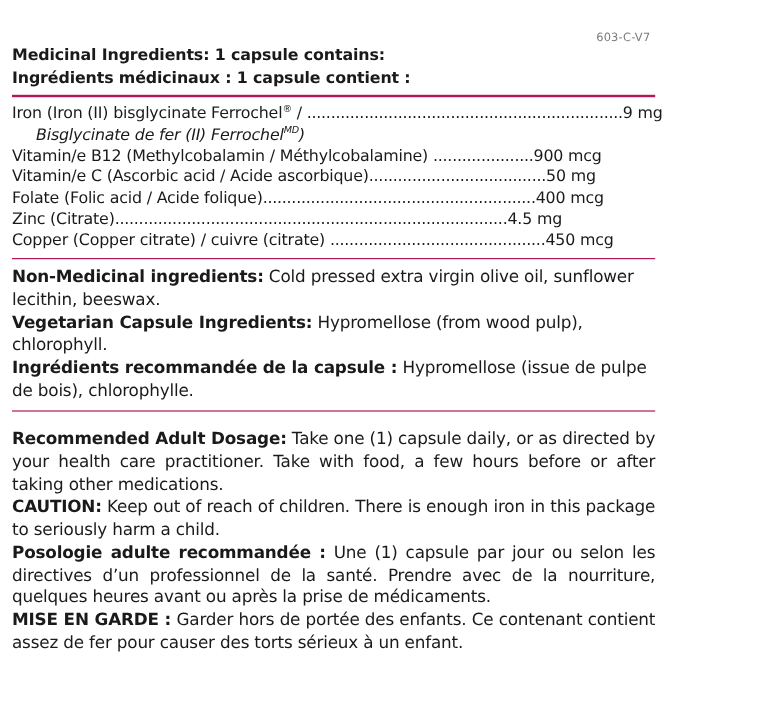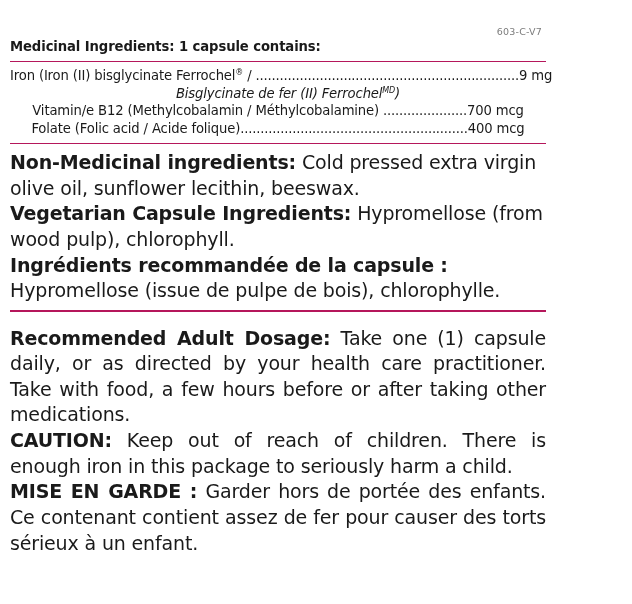--- a/index.html
+++ b/index.html
@@ -39,91 +39,101 @@
     font-weight: bold;
     line-height: 1.42;
     letter-spacing: -0.1px;
   }
 
   .top-block { padding-top: 20px; padding-bottom: 4px; }
 
   .ing-list {
     padding-top: 5px;
     padding-bottom: 5px;
-    text-align: center;
   }
   .ing {
     font-size: 13.2px;
     line-height: 1.33;
     letter-spacing: -0.15px;
     white-space: nowrap;
   }
   .ing .cont {
     display: block;
     padding-left: 20px;
     font-style: italic;
   }
   .dots { letter-spacing: -0.2px; }
   sup { font-size: 8px; vertical-align: super; }
 
   .para-block { padding-top: 6px; padding-bottom: 6px; }
   .para {
-    font-size: 19px;
+    font-size: 14px;
     line-height: 1.35;
     letter-spacing: -0.15px;
     margin: 0;
   }
   .para b { font-weight: bold; }
 
   .just { text-align: justify; }
   .dosage-block { padding-top: 14px; padding-bottom: 4px; }
 </style>
 </head>
 <body>
 
 <div class="page">
 
   <div class="code">603-C-V7</div>
 
   <div class="top-block">
     <div class="hdr">Medicinal Ingredients: 1 capsule contains:</div>
+    <div class="hdr">Ingrédients médicinaux : 1 capsule contient :</div>
   </div>
 
   <div class="rule"></div>
 
   <div class="ing-list">
 
     <div class="ing">
       <span>Iron (Iron (II) bisglycinate Ferrochel</span><sup>®</sup><span> / </span><span class="dots">..................................................................</span><span>9 mg</span>
       <span class="cont"><span>Bisglycinate de fer (II) Ferrochel</span><sup>MD</sup><span>)</span></span>
     </div>
 
 
     <div class="ing">
-      <span>Vitamin/e B12 (Methylcobalamin / Méthylcobalamine) </span><span class="dots">.....................</span><span>700 mcg</span>
+      <span>Vitamin/e B12 (Methylcobalamin / Méthylcobalamine) </span><span class="dots">.....................</span><span>900 mcg</span>
     </div>
 
+    <div class="ing">
+      <span>Vitamin/e C (Ascorbic acid / Acide ascorbique)</span><span class="dots">.....................................</span><span>50 mg</span>
+    </div>
 
     <div class="ing">
       <span>Folate (Folic acid / Acide folique)</span><span class="dots">.........................................................</span><span>400 mcg</span>
     </div>
 
+    <div class="ing">
+      <span>Zinc (Citrate)</span><span class="dots">..................................................................................</span><span>4.5 mg</span>
+    </div>
 
+    <div class="ing">
+      <span>Copper (Copper citrate) / cuivre (citrate) </span><span class="dots">.............................................</span><span>450 mcg</span>
+    </div>
 
   </div>
 
   <div class="rule"></div>
 
   <div class="para-block">
     <p class="para"><b>Non-Medicinal ingredients:</b><span> Cold pressed extra virgin olive oil, sunflower lecithin, beeswax.</span></p>
     <p class="para"><b>Vegetarian Capsule Ingredients:</b><span> Hypromellose (from wood pulp), chlorophyll.</span></p>
     <p class="para"><b>Ingrédients recommandée de la capsule :</b><span> Hypromellose (issue de pulpe de bois), chlorophylle.</span></p>
   </div>
 
   <div class="rule"></div>
 
   <div class="dosage-block">
     <p class="para just"><b>Recommended Adult Dosage:</b><span> Take one (1) capsule daily, or as directed by your health care practitioner. Take with food, a few hours before or after taking other medications.</span></p>
     <p class="para just"><b>CAUTION:</b><span> Keep out of reach of children. There is enough iron in this package to seriously harm a child.</span></p>
+    <p class="para just"><b>Posologie adulte recommandée :</b><span> Une (1) capsule par jour ou selon les directives d’un professionnel de la santé. Prendre avec de la nourriture, quelques heures avant ou après la prise de médicaments.</span></p>
     <p class="para just"><b>MISE EN GARDE :</b><span> Garder hors de portée des enfants. Ce contenant contient assez de fer pour causer des torts sérieux à un enfant.</span></p>
   </div>
 
 </div>
 
 </body></html>

